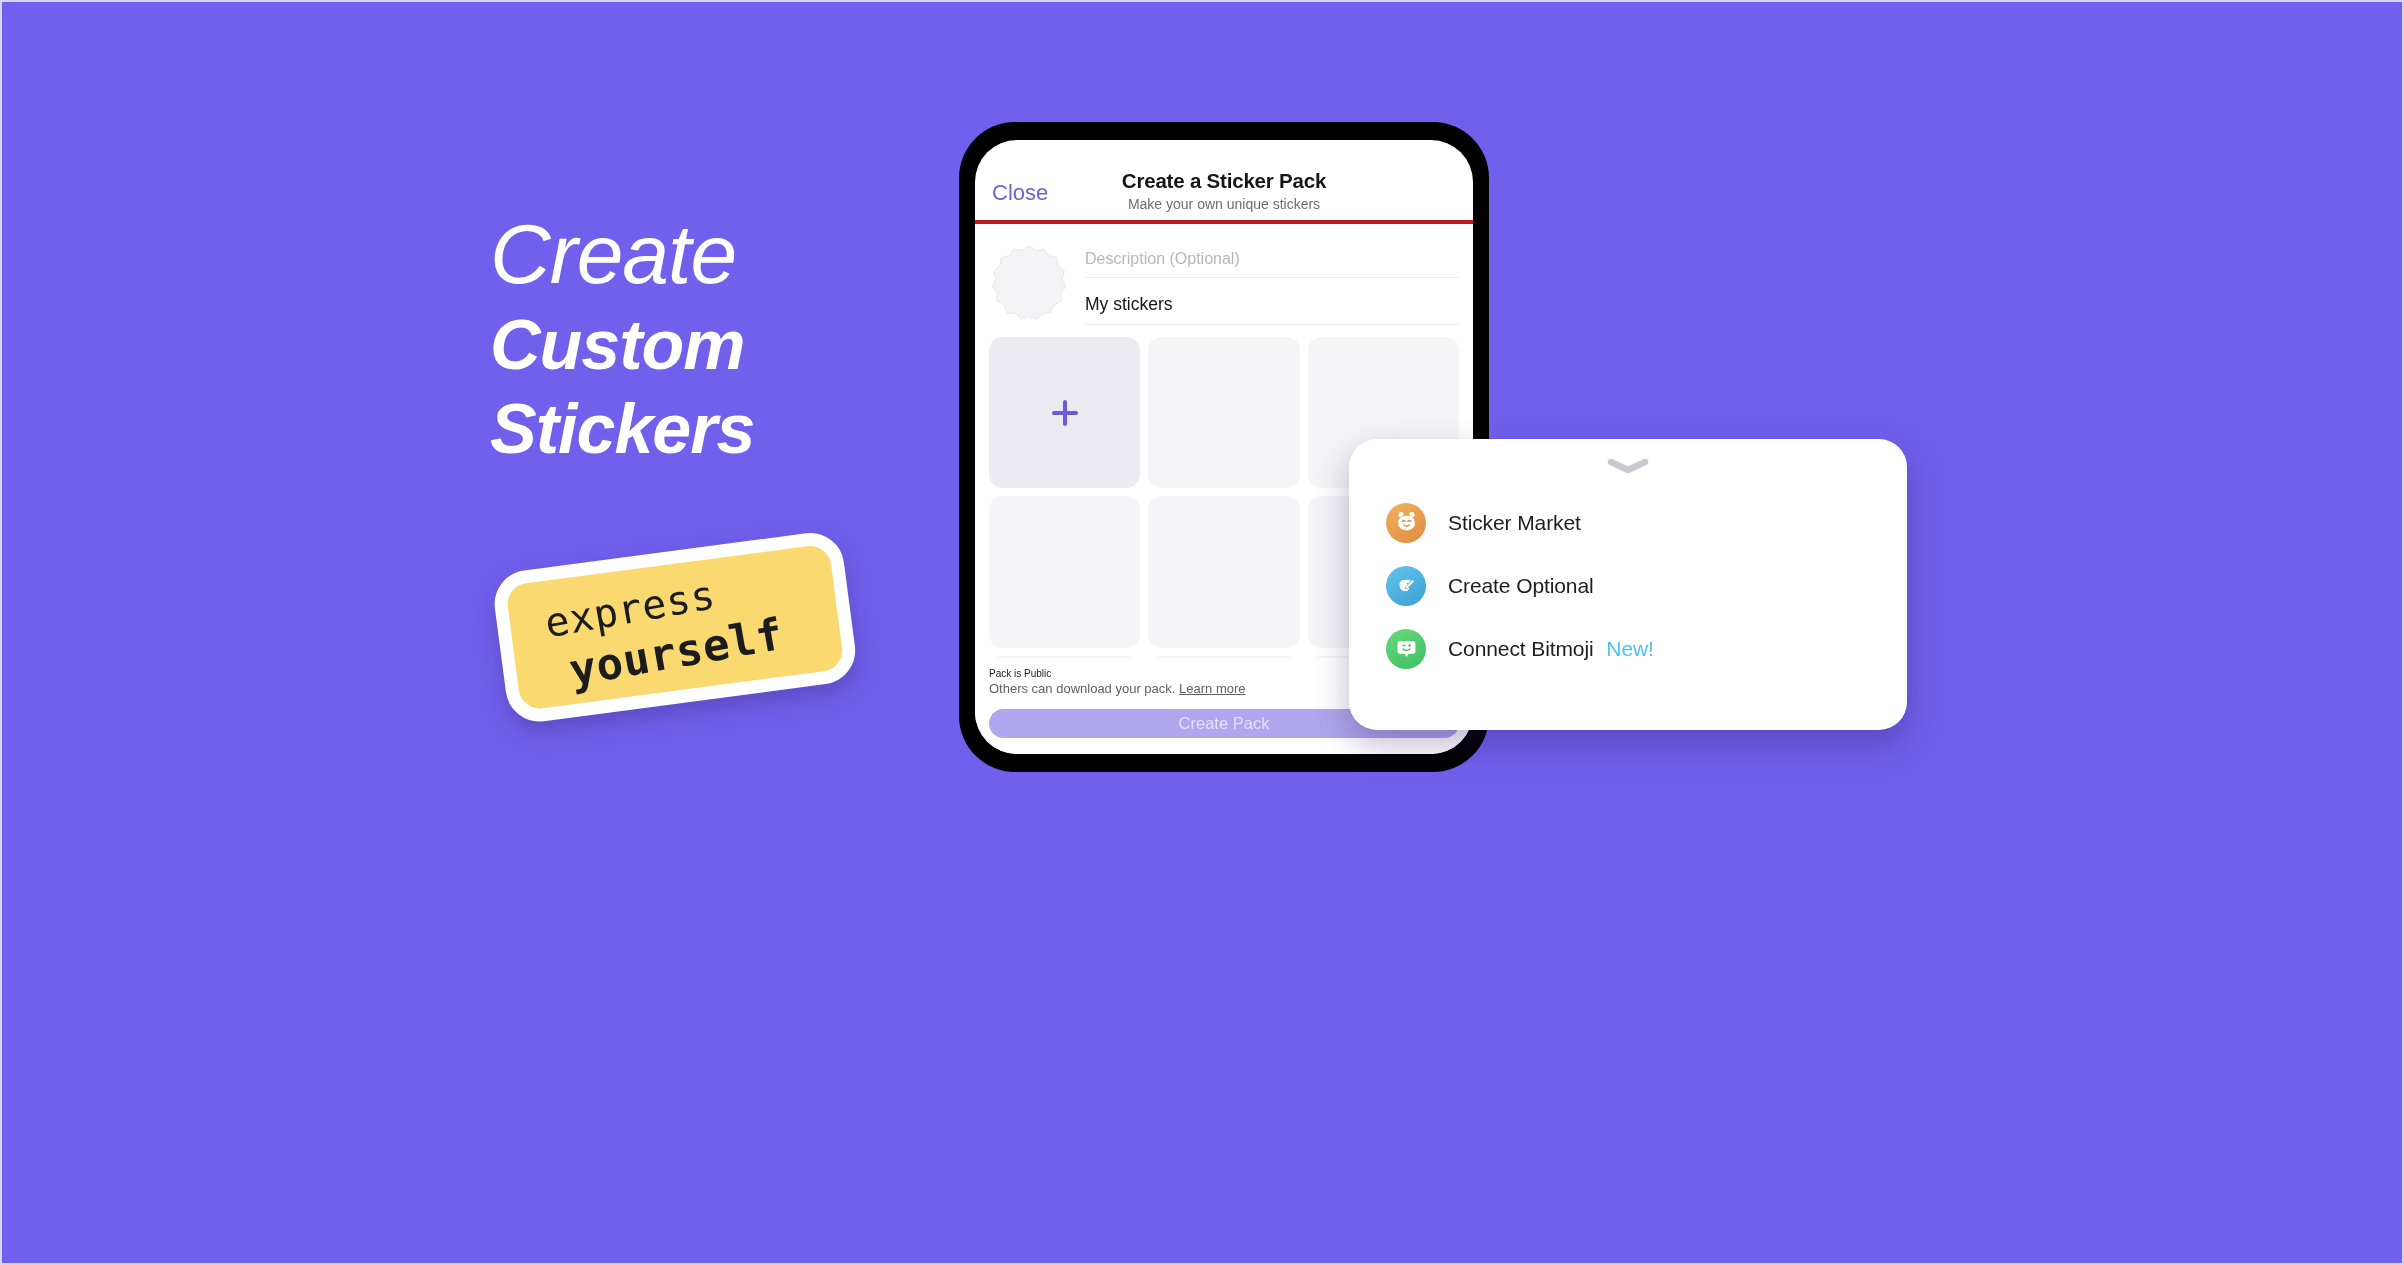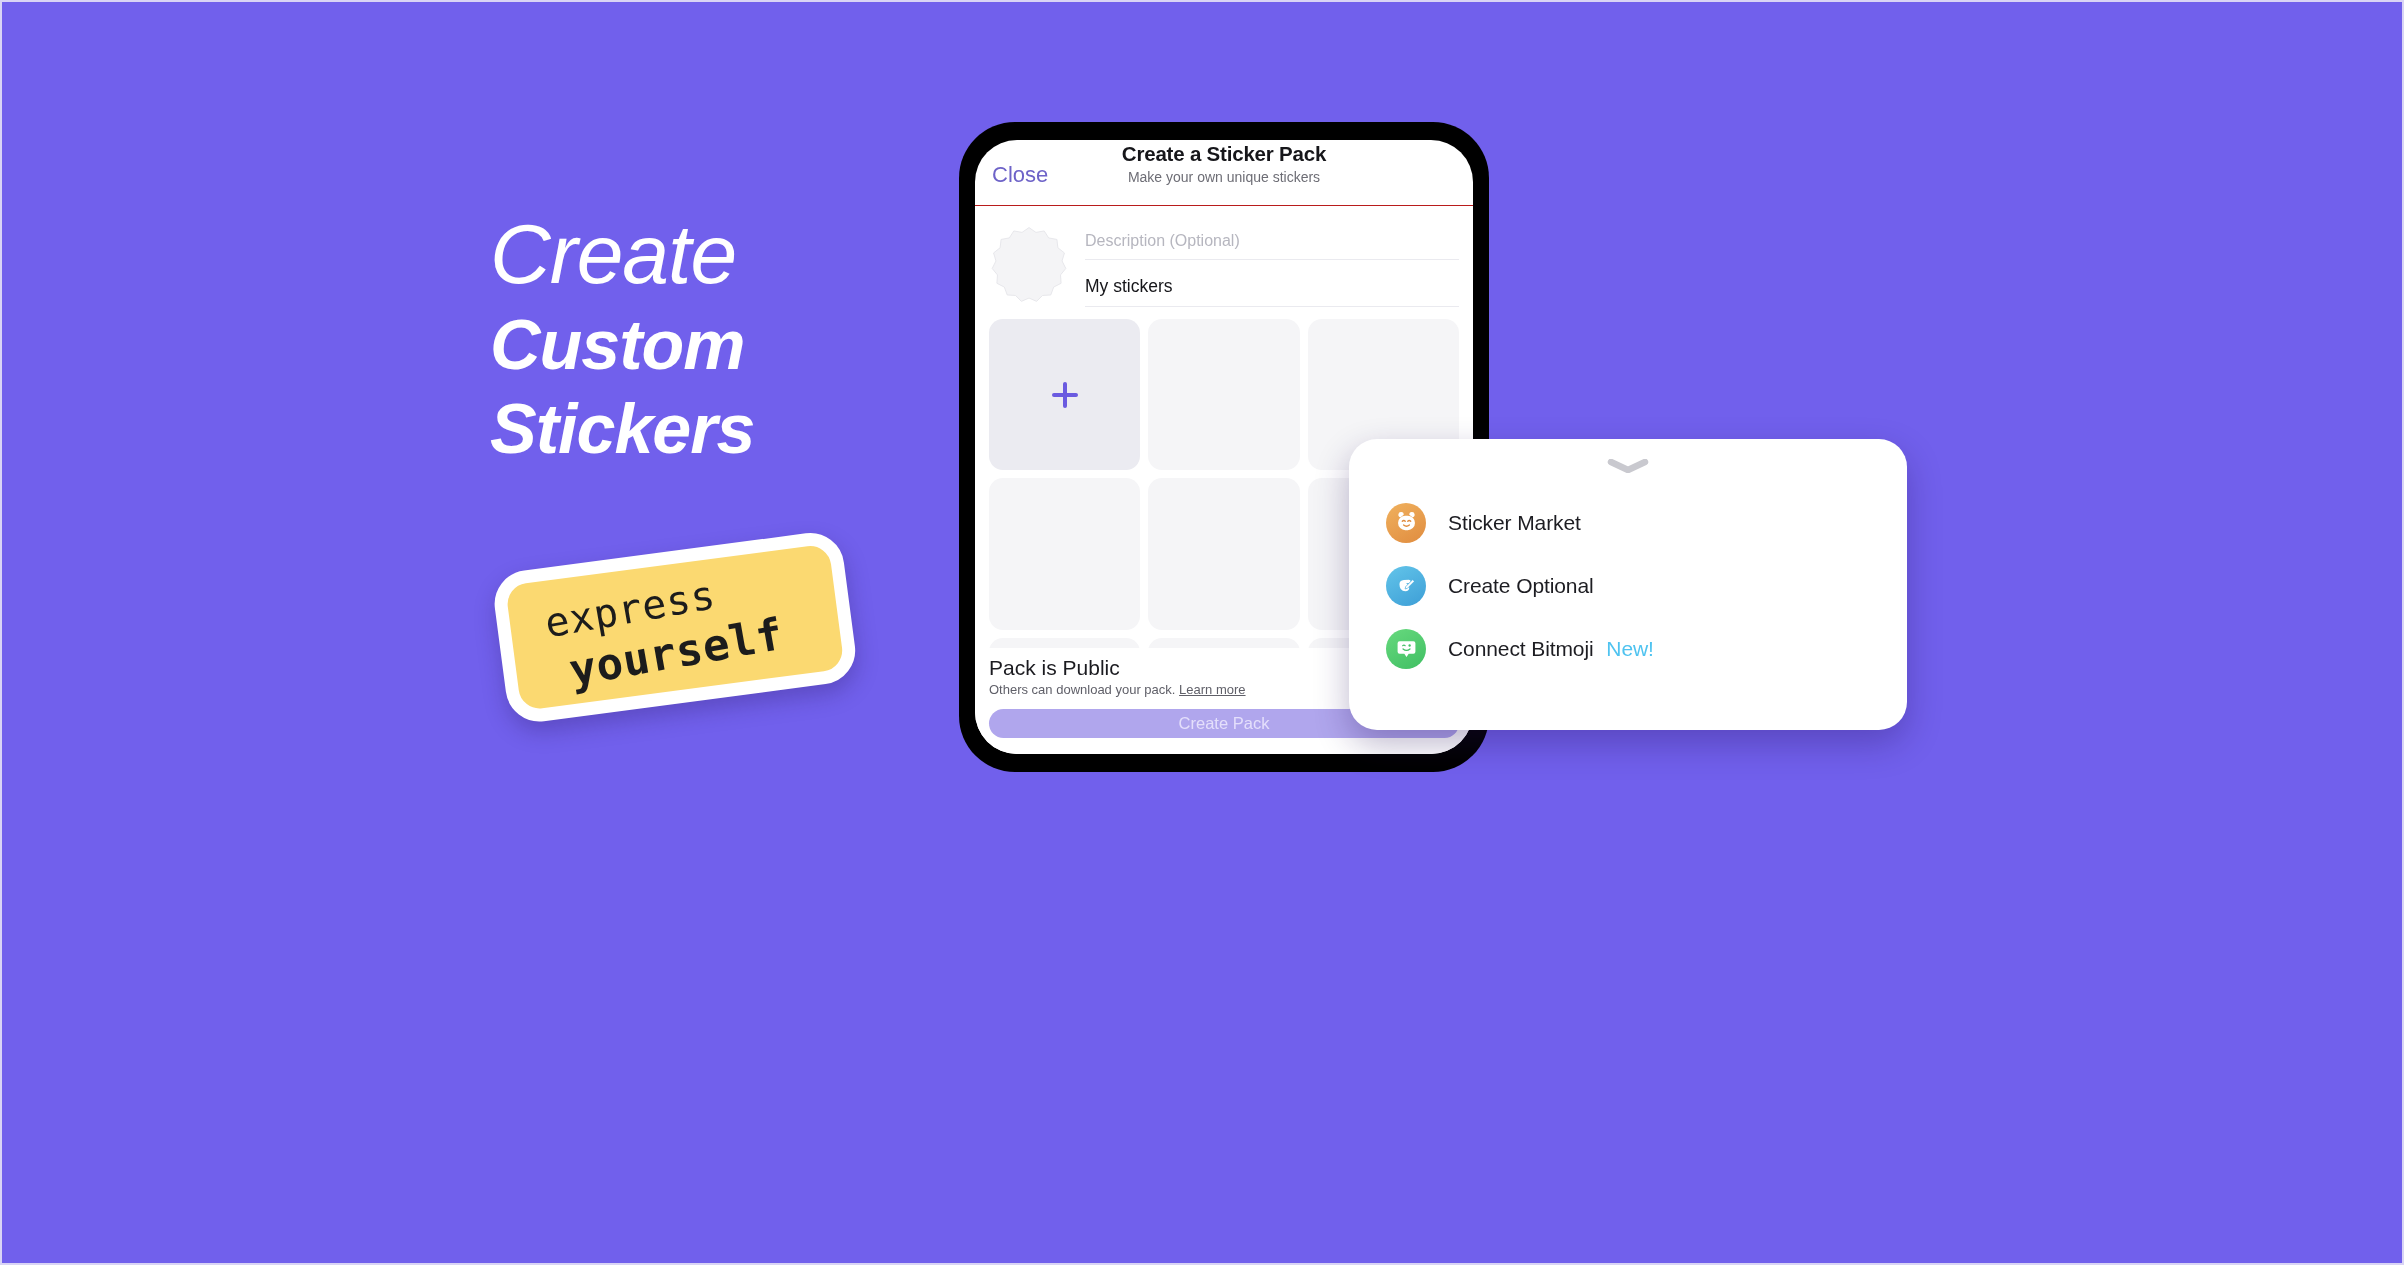--- a/index.html
+++ b/index.html
@@ -112,23 +112,24 @@
     overflow: hidden;
     display: flex;
     flex-direction: column;
   }
 
   
   .ph-header {
     position: relative;
     height: 66px;
     flex: 0 0 66px;
-    border-bottom: 1px solid #b91c1c;
-    display: flex;
-    align-items: flex-start;
+    border-bottom: 4px solid #b91c1c;
+    display: flex;
+    align-items: center;
+    margin-top: 18px;
   }
   .ph-close {
     position: absolute;
     left: 17px;
     top: 22px;
     font-size: 22px;
     color: #6e63c8;
     cursor: pointer;
   }
   .ph-title-block {
@@ -226,21 +227,21 @@
     position: relative;
     z-index: 3;
   }
   .public-row {
     display: flex;
     align-items: center;
     justify-content: space-between;
     gap: 10px;
     padding-bottom: 12px;
   }
-  .public-label { font-size: 21px; color: #1b1b20; }
+  .public-label { font-size: 10px; color: #1b1b20; }
   .public-sub {
     font-size: 13px;
     color: #5f5f68;
     margin-top: 2px;
     text-align: center;
   }
   .public-sub a {
     color: #5f5f68;
     text-decoration: underline;
     cursor: pointer;

